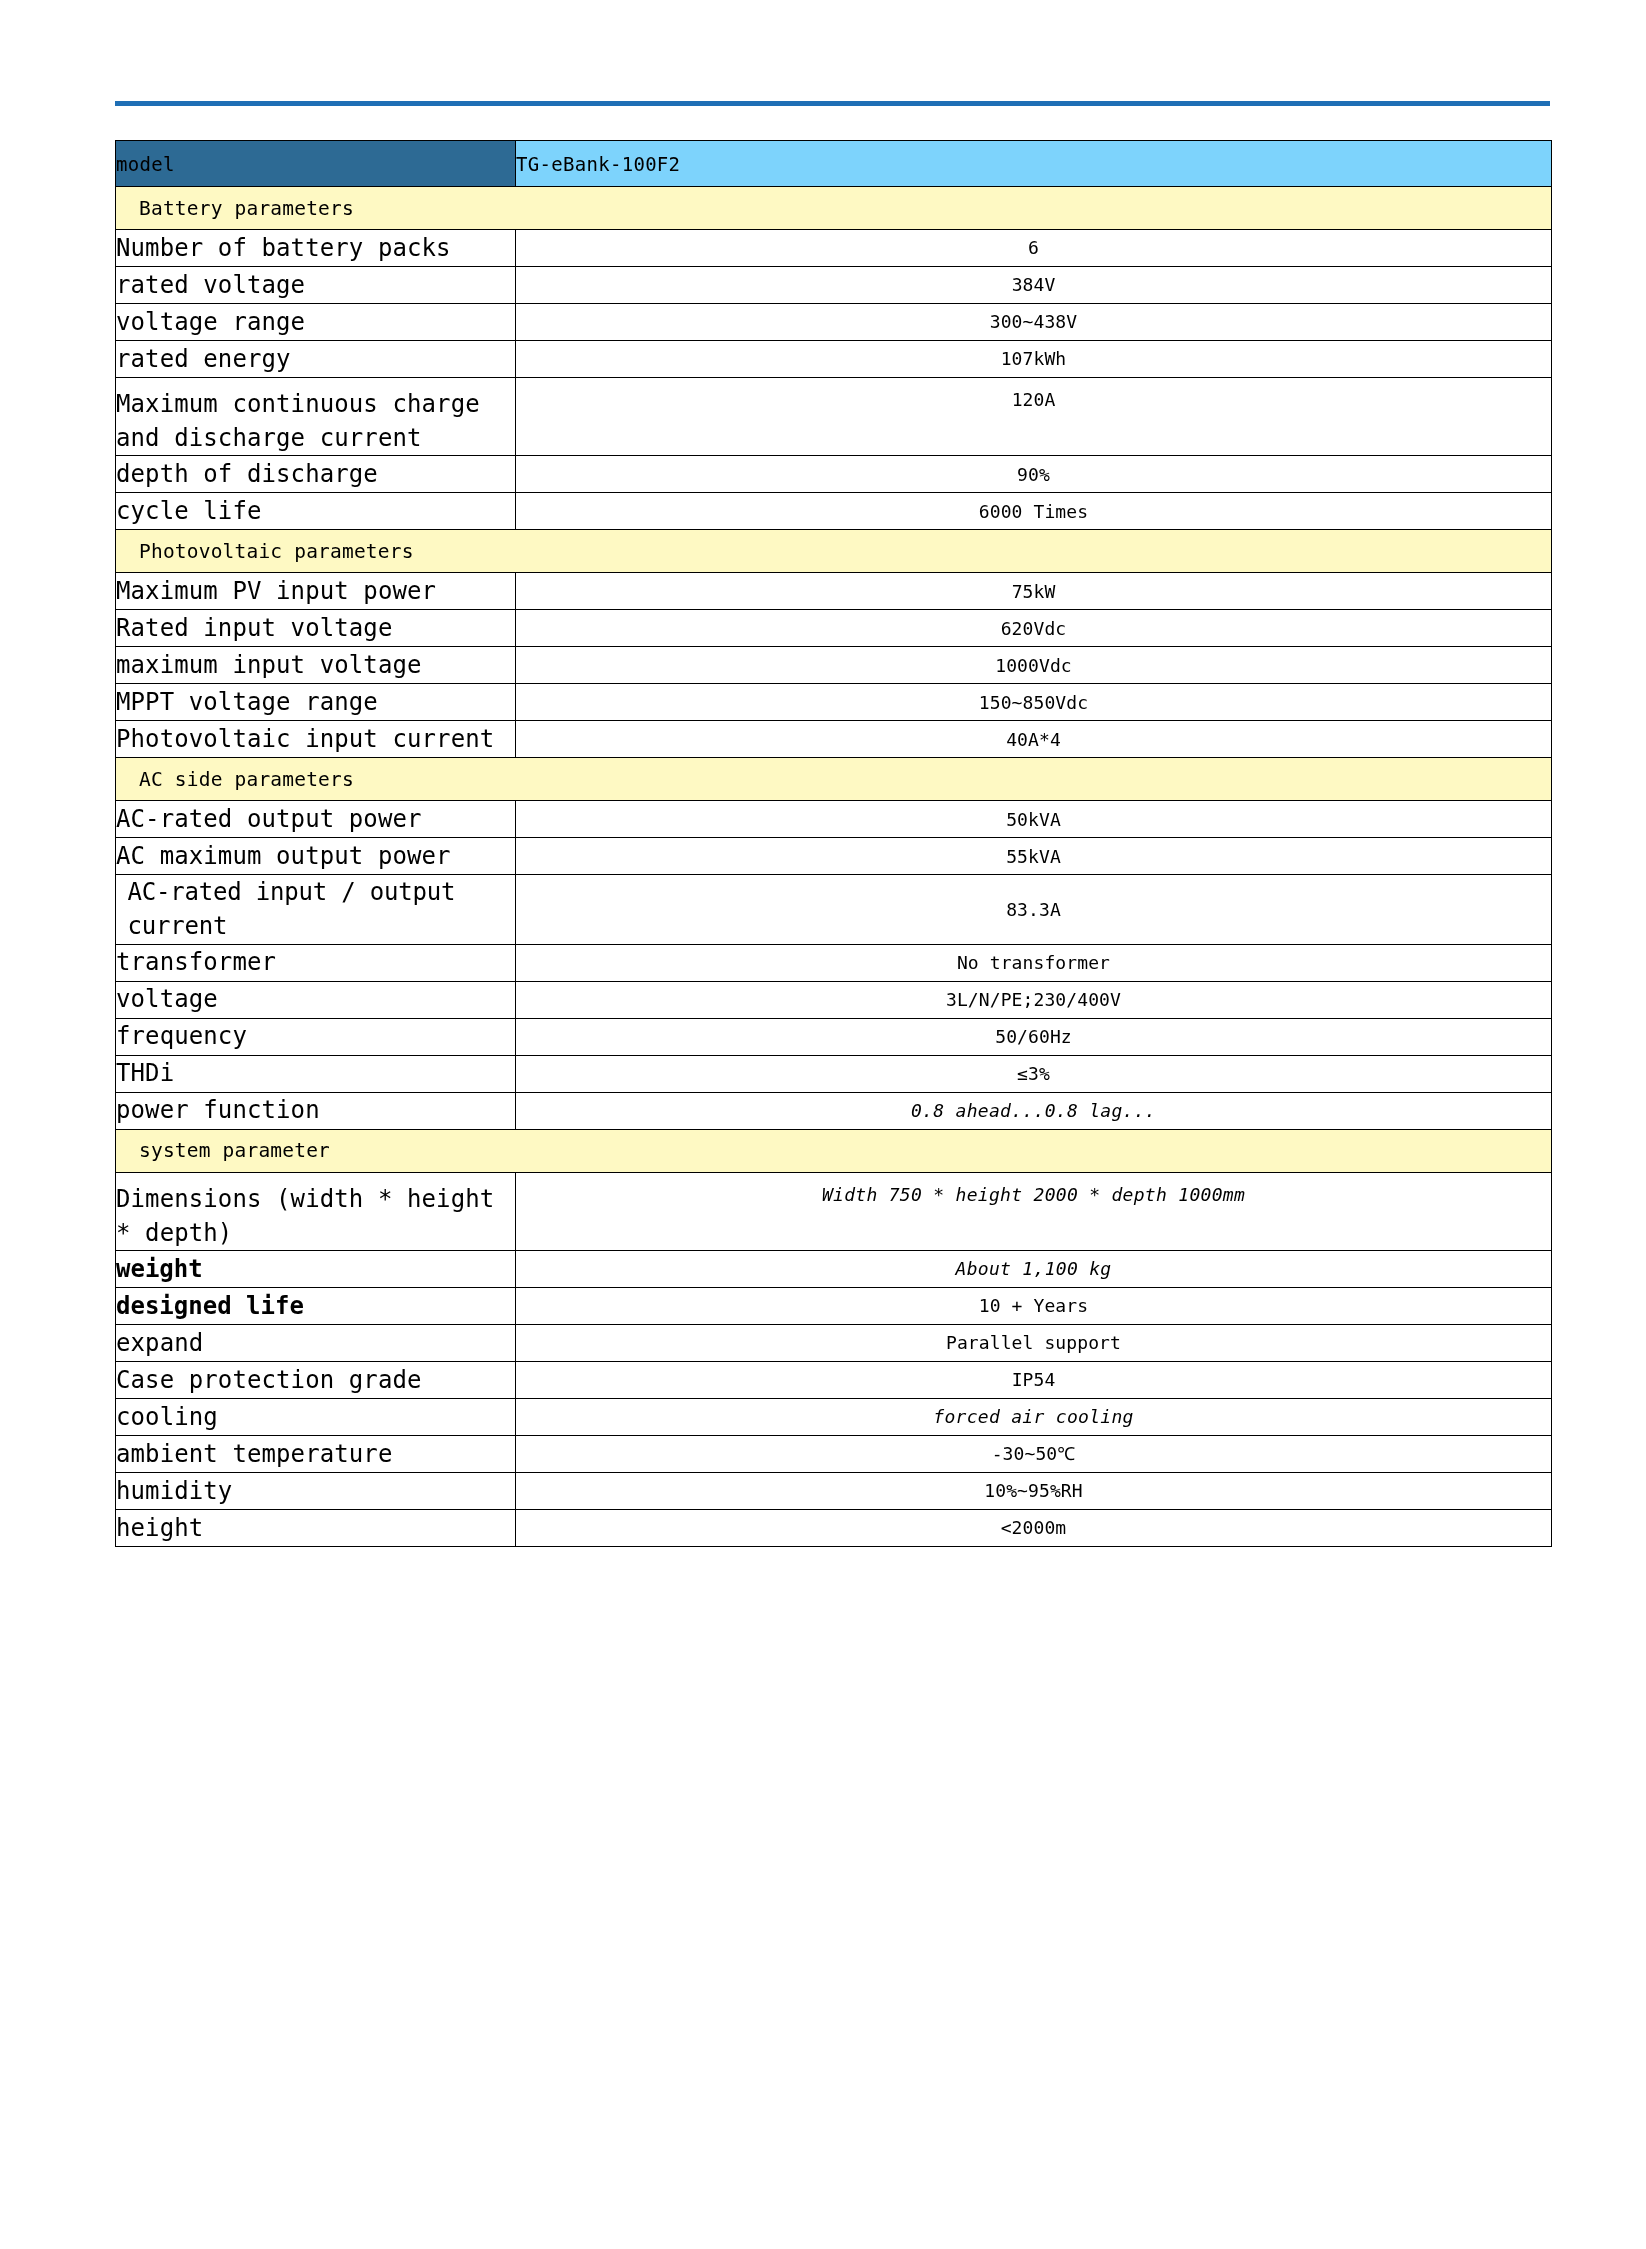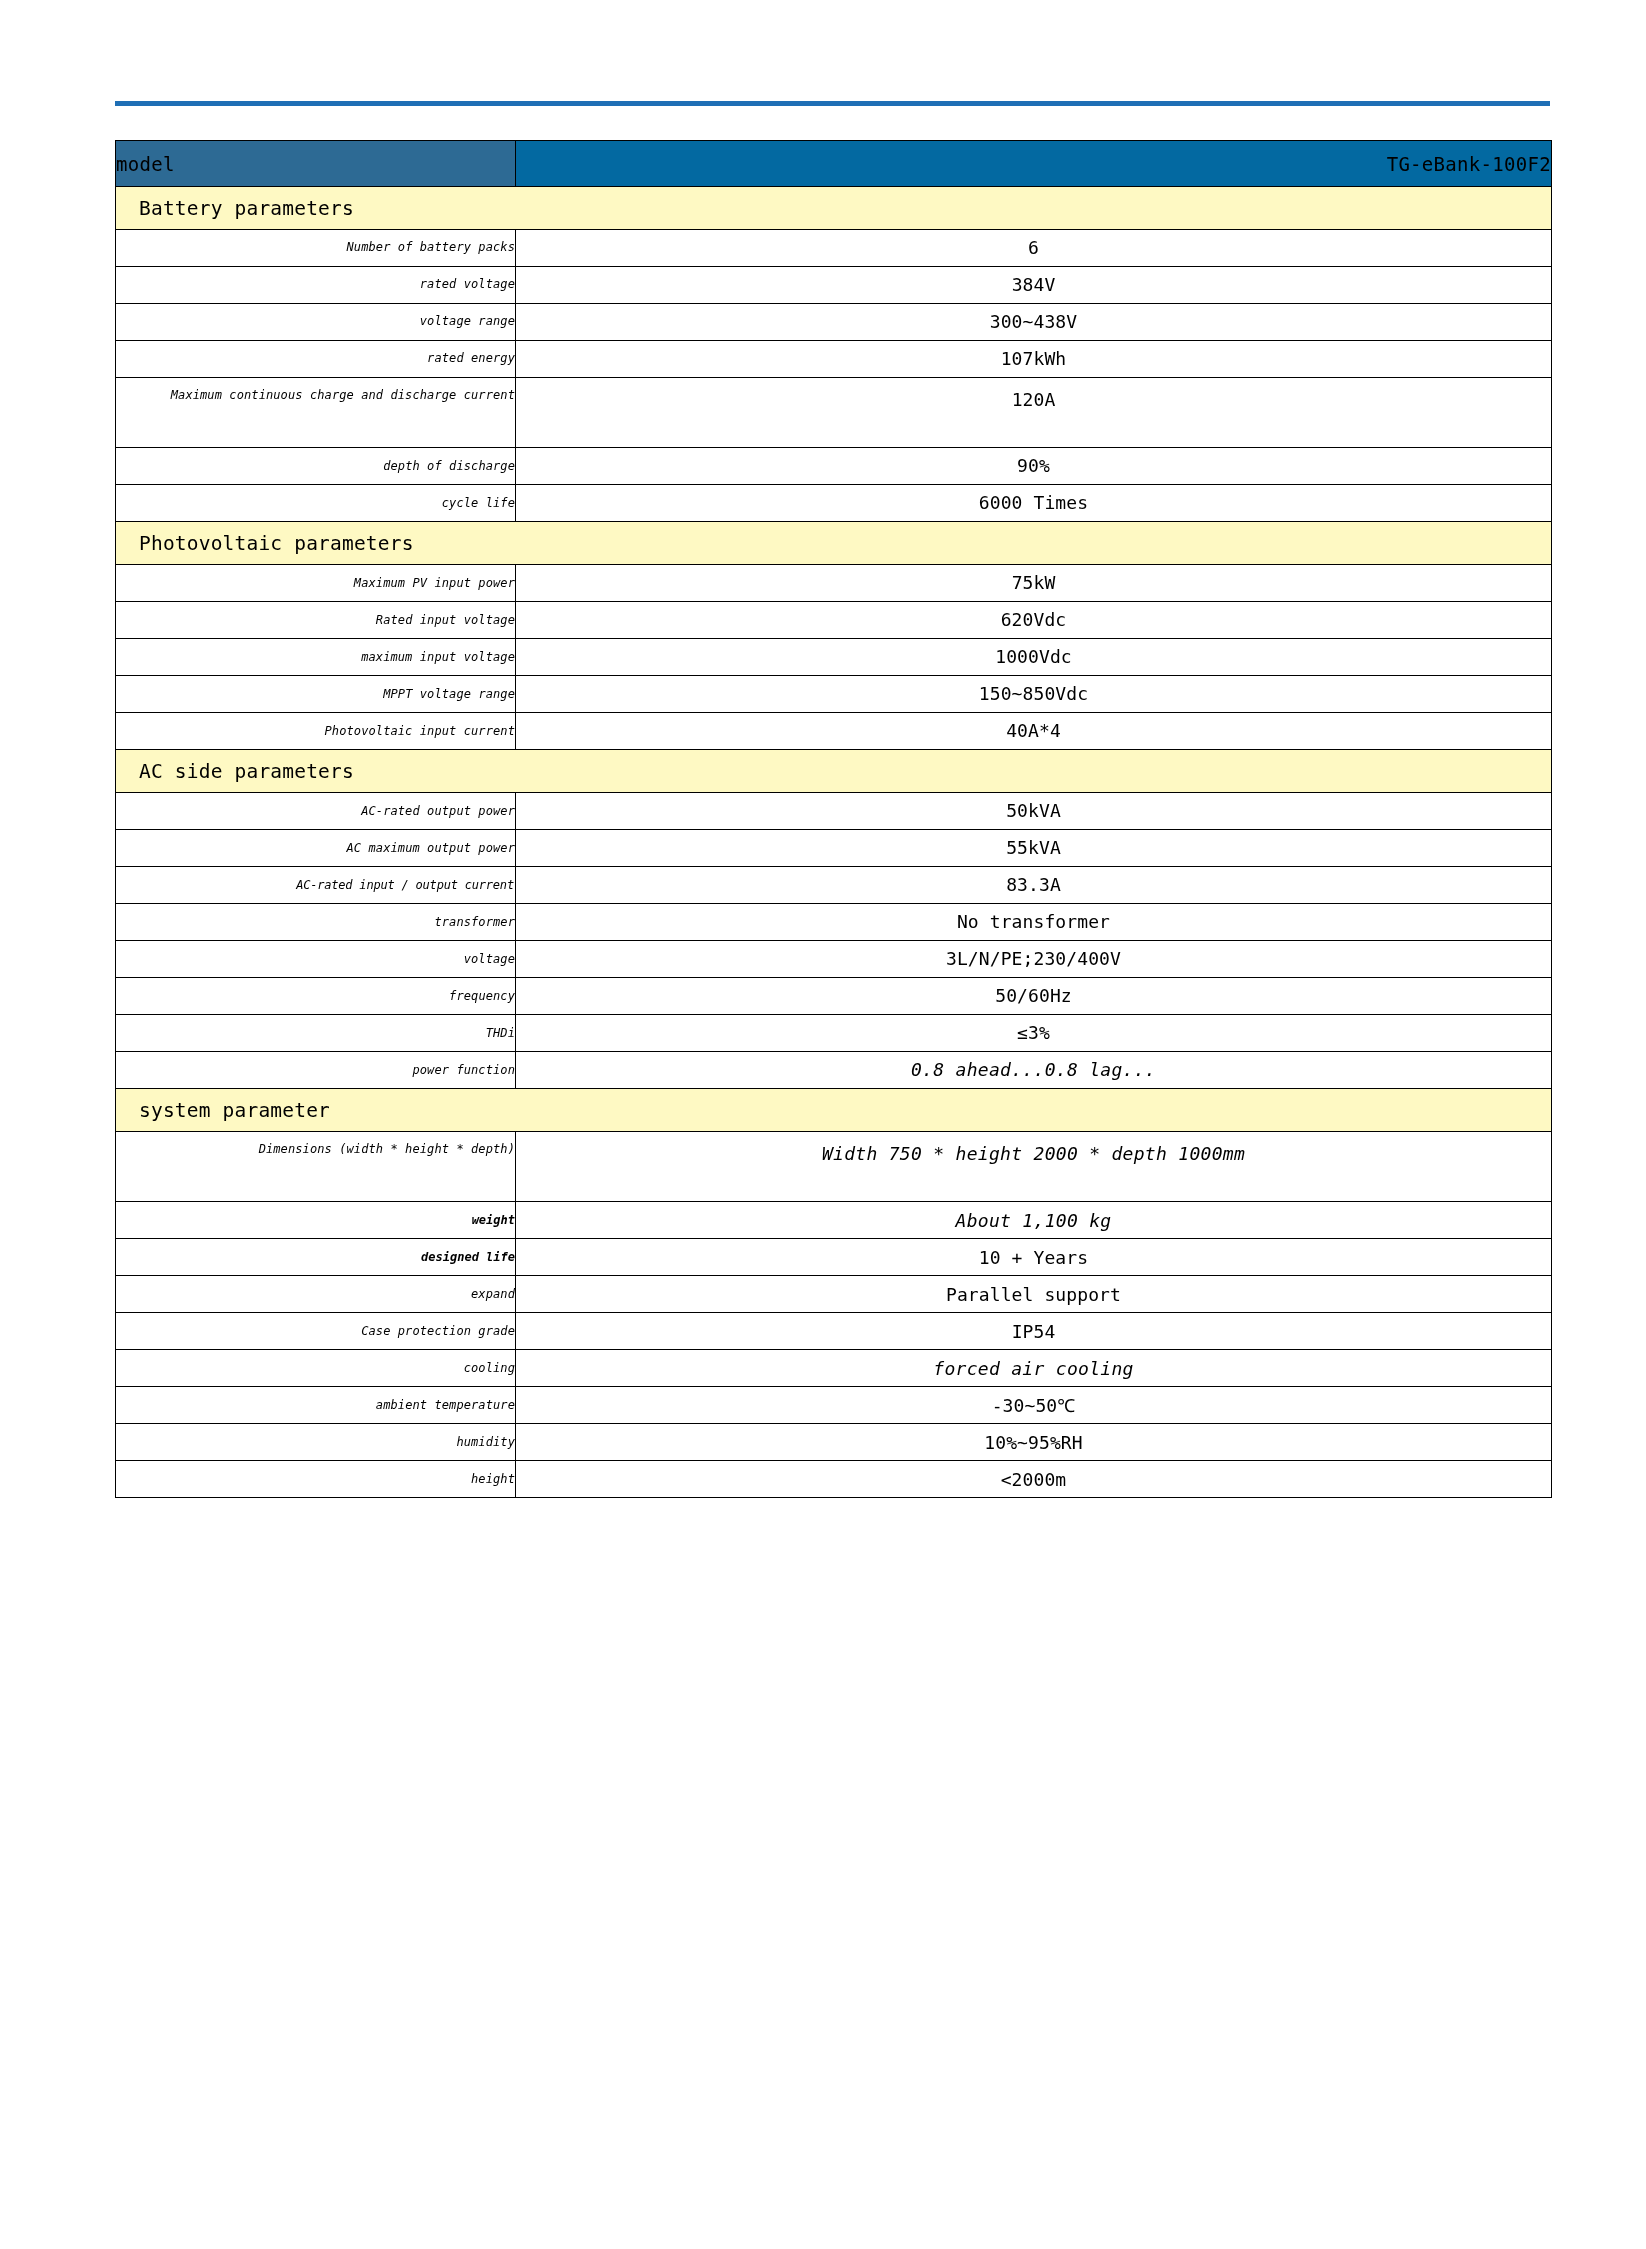--- a/index.html
+++ b/index.html
@@ -64,45 +64,44 @@
   }
   td.header-model {
     background: #2D6A94;
     color: #ffffff;
     font-size: 19px;
     text-align: left;
     padding-left: 12.6px;
     letter-spacing: 0.3px;
   }
   td.header-value {
-    background: #0369a1;
+    background: #7dd3fc;
     color: #ffffff;
     font-size: 19px;
-    text-align: right;
+    text-align: left;
     letter-spacing: 0.3px;
   }
 
   
   tr.section-row td {
     background: #fef9c3;
     height: 42px;
     font-size: 19.5px;
     text-align: left;
     padding-left: 23px;
     letter-spacing: 0.2px;
   }
 
   
   td.label {
-    font-size: 12px;
-    text-align: right;
+    font-size: 24px;
+    text-align: left;
     padding: 8px 3.4px 8px 12.6px;
     line-height: 1.42;
     letter-spacing: 0.1px;
-    font-style: italic;
   }
   td.label.tight {
     padding-left: 11.5px;
     padding-right: 1.1px;
     letter-spacing: -0.2px;
   }
   td.label.heavy {
     font-weight: 700;
     letter-spacing: 0px;
   }

